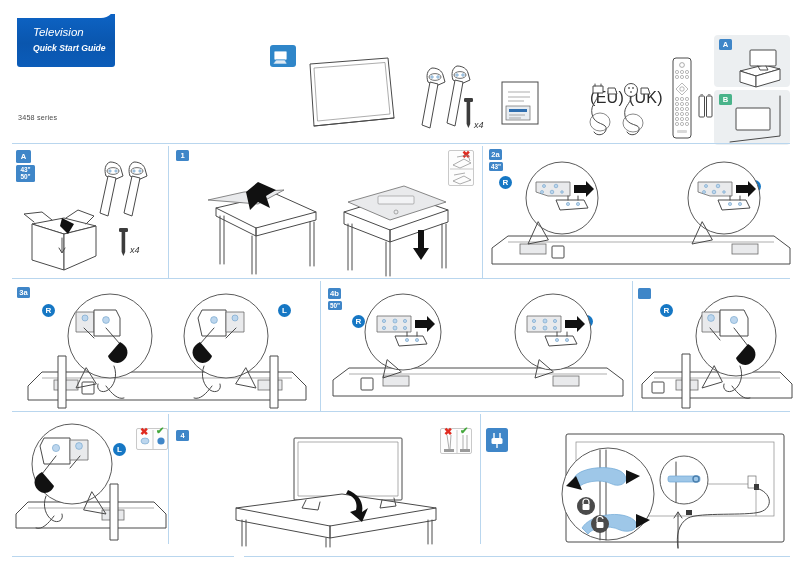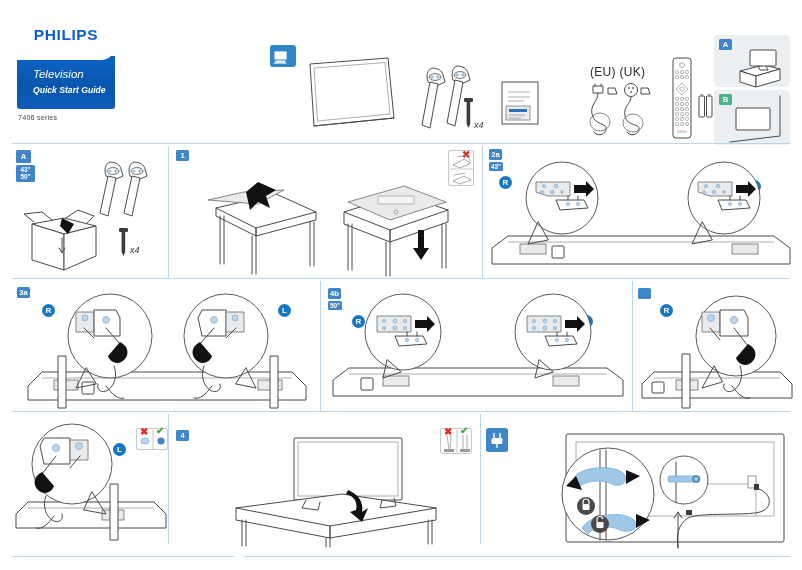--- a/index.html
+++ b/index.html
@@ -46,21 +46,21 @@
   .tag-sub{
     position:absolute;background:#3f86c8;color:#fff;font-size:6.4px;font-weight:bold;
     padding:1px 2px;border-radius:1.5px;line-height:1.15;text-align:center;
   }
   .rl{
     position:absolute;width:13px;height:13px;border-radius:50%;background:#1677c4;
     color:#fff;font-size:8px;font-weight:bold;display:flex;align-items:center;
     justify-content:center;line-height:1;
   }
   .xlabel{position:absolute;font-size:8px;color:#333;font-style:italic;}
-  .cordlabel{position:absolute;font-size:12px;color:#2b2b2b;letter-spacing:.3px;}
+  .cordlabel{position:absolute;font-size:16px;color:#2b2b2b;letter-spacing:.3px;margin-top:24px;}
 
   
   .optbox{position:absolute;background:#eceff1;border-radius:4px;}
   .optbox .tag{left:5px;top:4px;}
 
   
   .chip{
     position:absolute;background:#fdfdfd;border:1px solid #c9c9c9;border-radius:2px;
     box-sizing:border-box;
   }
@@ -77,29 +77,26 @@
   .circ{fill:#ffffff;stroke:#5b5b5b;stroke-width:1;}
   .dot{fill:#bcd6ee;stroke:#6d9fc8;stroke-width:.6;}
   .scr{fill:#3c3c3c;}
 </style>
 </head>
 <body>
 
 <div class="page">
 
   <div class="brand">
-    <div class="brand-top">
-      <span class="brand-wordmark">PHILIPS</span>
-    </div>
     <div class="brand-bottom">
       <div class="brand-cat">Television</div>
       <div class="brand-sub">Quick Start Guide</div>
     </div>
   </div>
-  <div class="series">7406 series</div>
+  <div class="series">3458 series</div>
 
   <div class="panel" style="left:270px;top:45px;">
     <svg width="30" height="26" viewBox="0 0 30 26">
       <rect x="0" y="0" width="26" height="22" rx="3" fill="#2f86c9"></rect>
       <rect x="4" y="6" width="13" height="9" rx="1" fill="#fff" stroke="#2f86c9" stroke-width=".8"></rect>
       <path d="M6 15 L3 19 L17 19 L15 15Z" fill="#dfeaf4" stroke="#2f86c9" stroke-width=".6"></path>
       <path d="M18 7 L26 7 L26 14 L18 14Z" fill="#2f86c9"></path>
       <path d="M17 5 l7 5 -7 5z" fill="#2f86c9"></path>
     </svg>
   </div>

